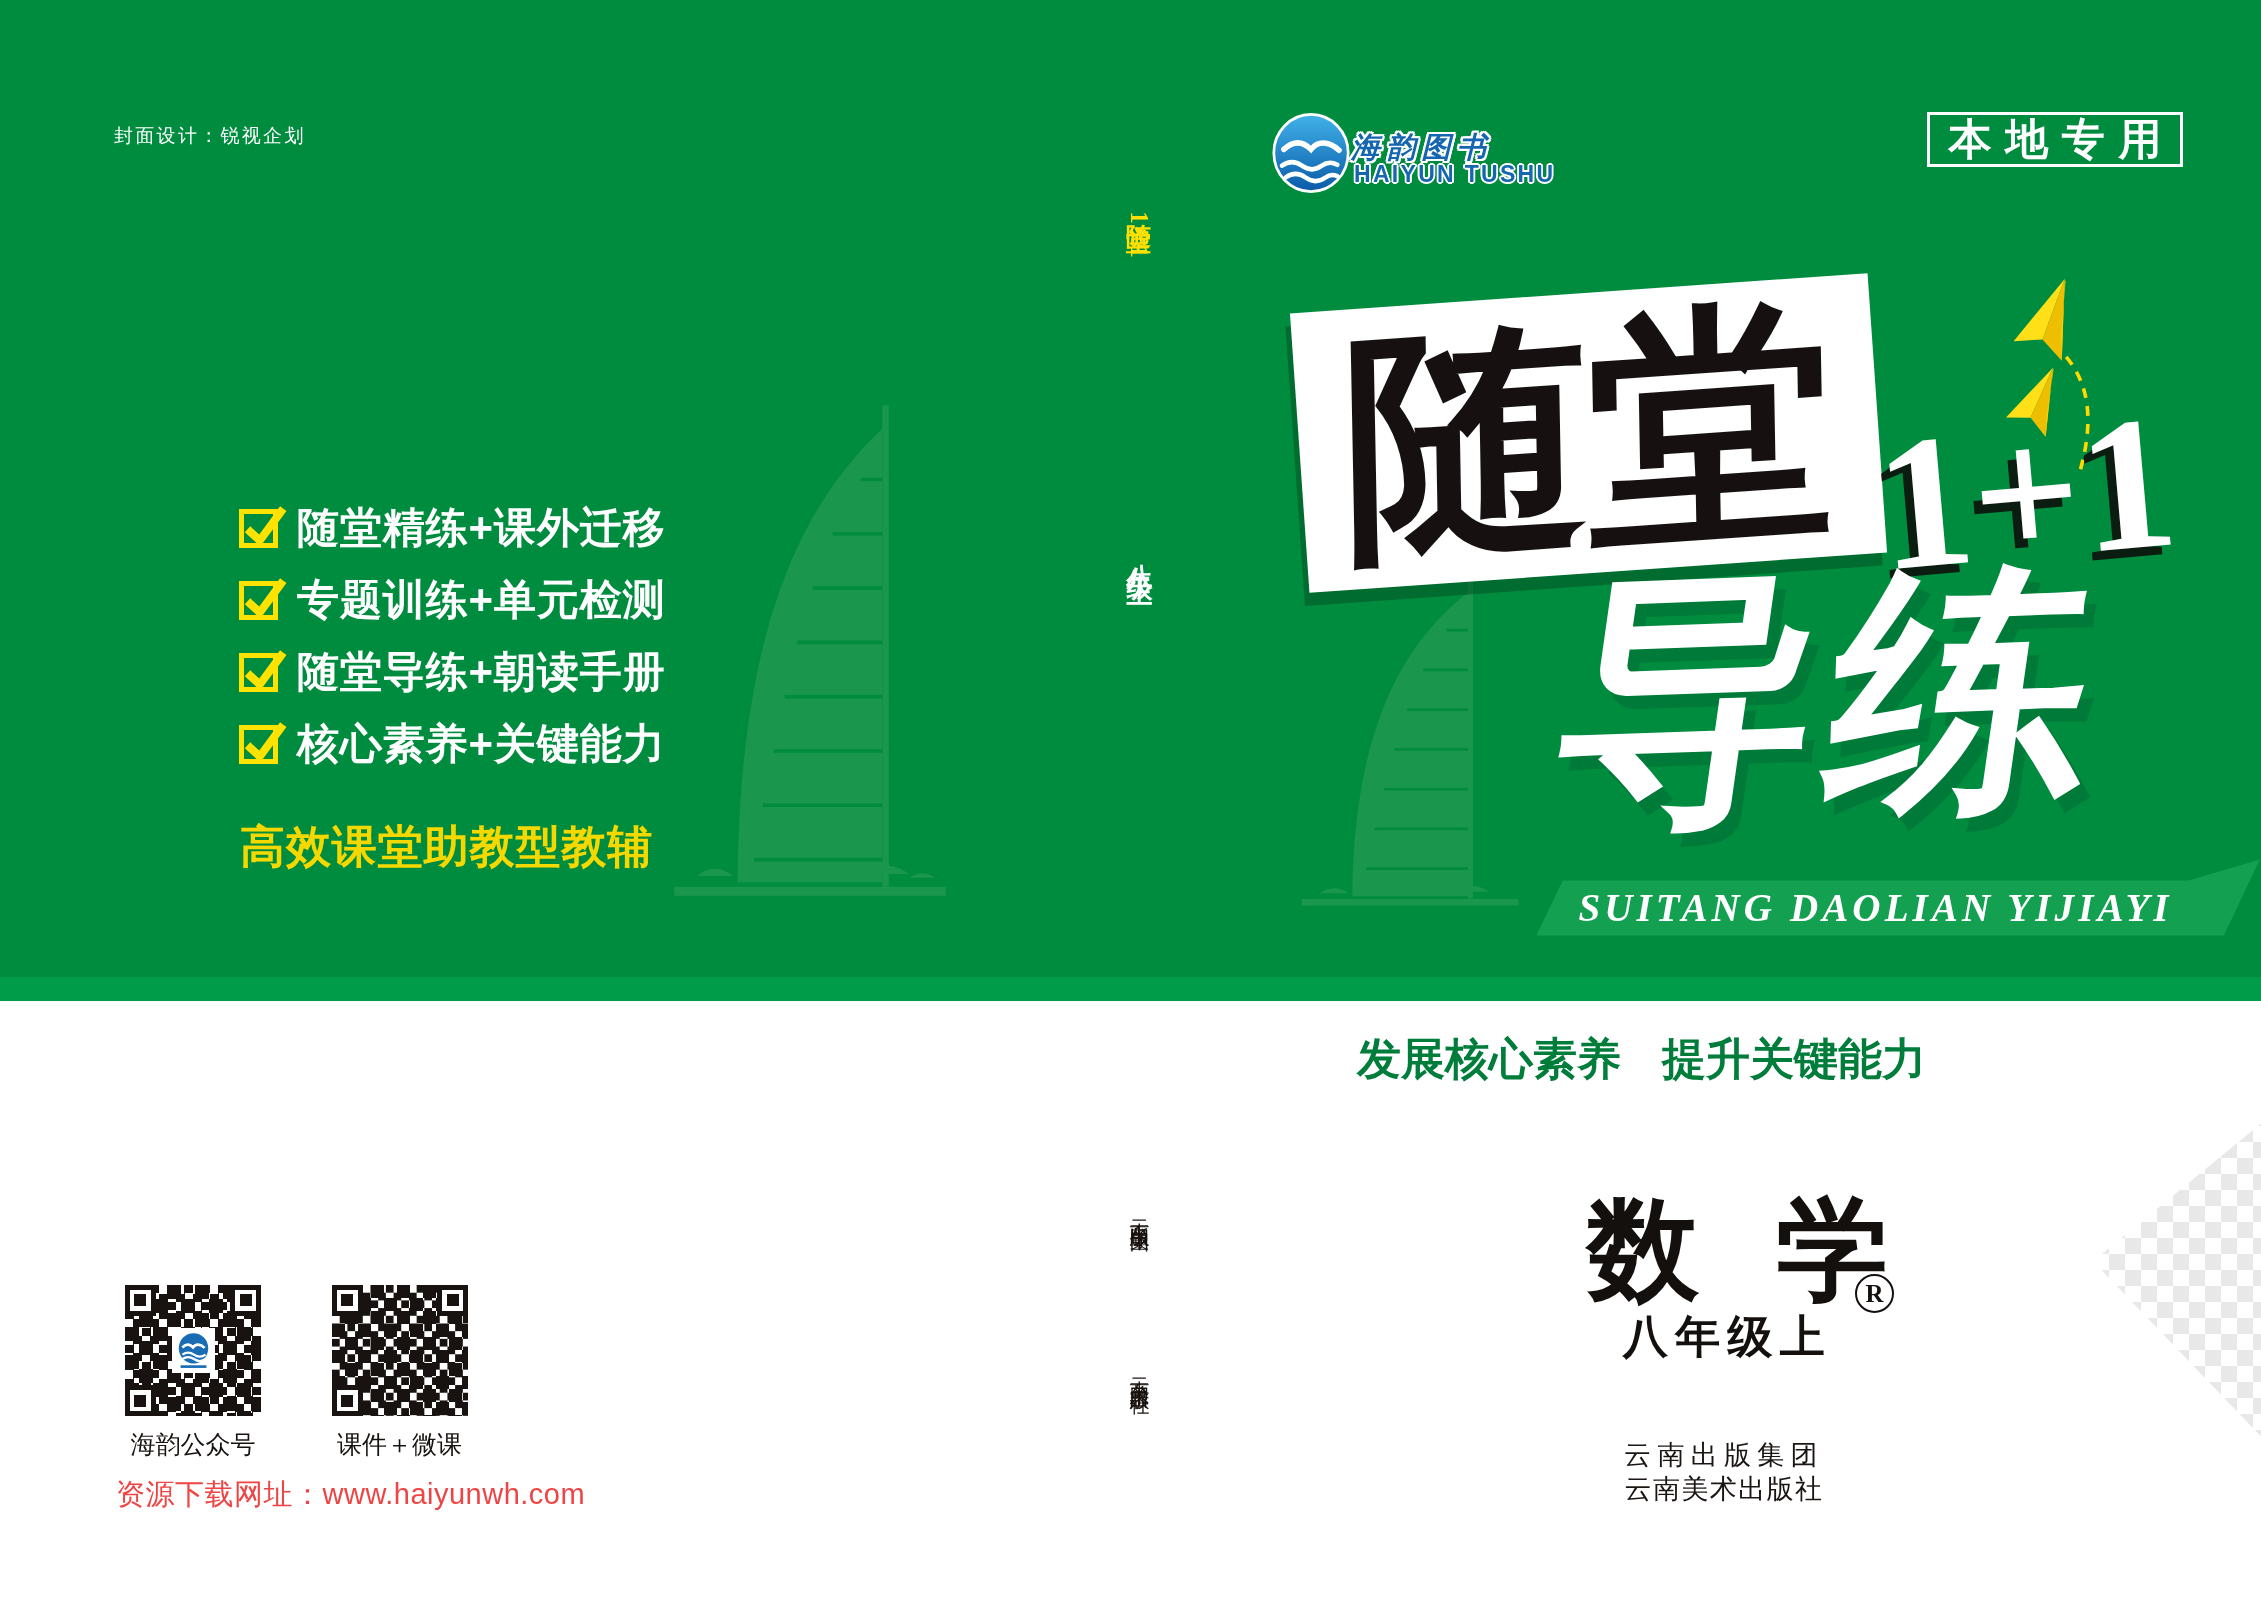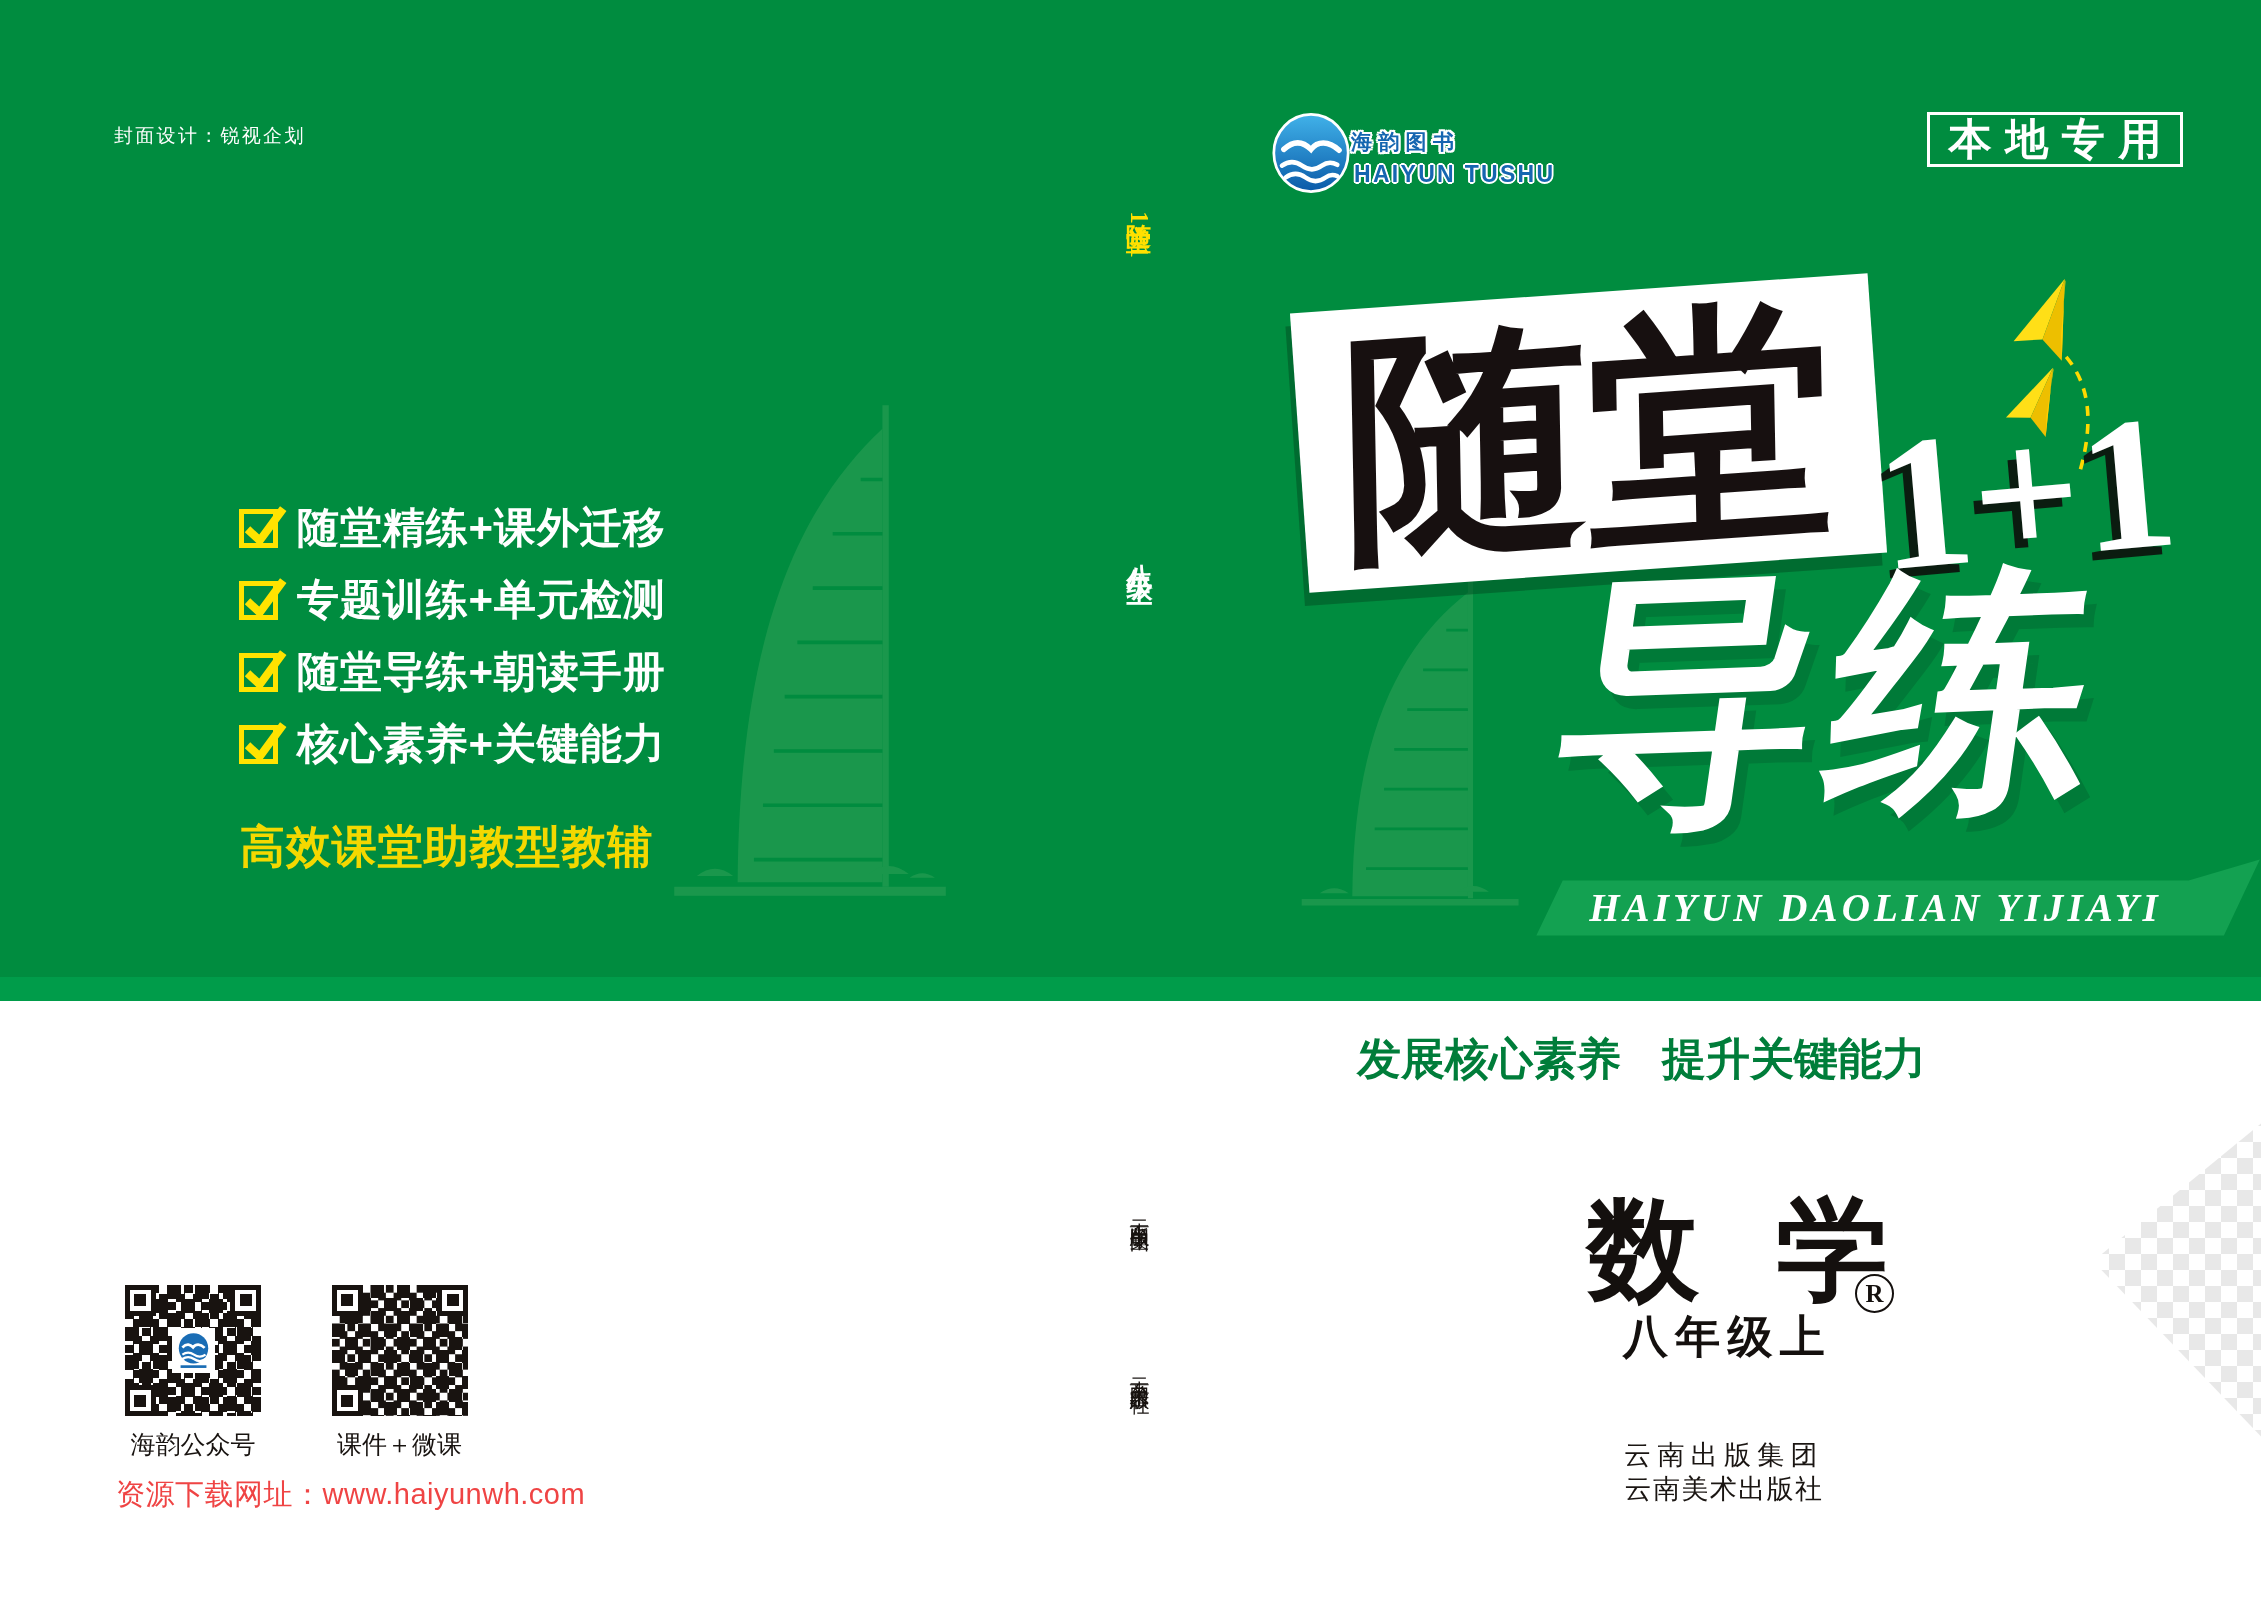--- a/index.html
+++ b/index.html
@@ -38,22 +38,22 @@
   .spine-series{position:absolute;left:1126px;top:204px;writing-mode:vertical-rl;
                 color:#ffe000;font-weight:bold;font-size:25px;line-height:1;letter-spacing:3.6px;}
   .spine-series .cn{text-orientation:upright;}
   .spine-series .num{text-orientation:sideways;font-family:"Liberation Serif",serif;}
   .spine-grade{position:absolute;left:1127px;top:543px;writing-mode:vertical-rl;text-orientation:upright;
                color:#ffffff;font-weight:bold;font-size:26px;line-height:1;letter-spacing:5.4px;}
   .spine-pub{position:absolute;writing-mode:vertical-rl;text-orientation:upright;
              color:#17120f;font-size:20px;line-height:1;letter-spacing:2.7px;}
   
   .logo-mark{position:absolute;left:1272px;top:113px;}
-  .logo-cn{position:absolute;left:1351px;top:128px;font-size:21px;font-weight:bold;color:#1566b0;letter-spacing:6.3px;white-space:nowrap;
-           text-shadow:-2.3px 0 0 #fff,2.3px 0 0 #fff,0 -2.3px 0 #fff,0 2.3px 0 #fff,-1.8px -1.8px 0 #fff,1.8px 1.8px 0 #fff,-1.8px 1.8px 0 #fff,1.8px -1.8px 0 #fff;}
+  .logo-cn{position:absolute;left:1351px;top:128px;font-size:29px;font-weight:bold;color:#1566b0;letter-spacing:6.3px;white-space:nowrap;
+           text-shadow:-2.3px 0 0 #fff,2.3px 0 0 #fff,0 -2.3px 0 #fff,0 2.3px 0 #fff,-1.8px -1.8px 0 #fff,1.8px 1.8px 0 #fff,-1.8px 1.8px 0 #fff,1.8px -1.8px 0 #fff;font-style:italic;}
   .logo-en{position:absolute;left:1354px;top:161px;font-size:23px;font-weight:bold;color:#1566b0;letter-spacing:2.3px;white-space:nowrap;
            text-shadow:-1.8px 0 0 #fff,1.8px 0 0 #fff,0 -1.8px 0 #fff,0 1.8px 0 #fff,-1.4px -1.4px 0 #fff,1.4px 1.4px 0 #fff,-1.4px 1.4px 0 #fff,1.4px -1.4px 0 #fff;}
   .badge{position:absolute;left:1927px;top:112px;width:256px;height:55px;border:3.6px solid #ffffff;
          box-sizing:border-box;display:flex;align-items:center;justify-content:center;}
   .badge-text{font-family:"Liberation Serif",serif;font-weight:bold;font-size:43px;color:#ffffff;
               letter-spacing:13.6px;padding-left:13.6px;white-space:nowrap;}
   
   .plaque{position:absolute;left:1299px;top:293px;width:579px;height:280px;background:#ffffff;
           transform:rotate(-4deg);box-shadow:-5.4px 12.7px 0 rgba(0,82,36,0.55);
           display:flex;align-items:center;justify-content:center;}
@@ -224,21 +224,21 @@
     <path d="M208,190 C258,250 272,330 236,452" stroke="#ffd900" stroke-width="8" fill="none" stroke-dasharray="22 18"></path>
   </svg>
 
   <div class="plaque">
     <span class="plaque-text">随堂</span>
   </div>
   <div class="one-plus-one">1+1</div>
   <div class="daolian">导练</div>
 
   <div class="banner">
-    <div class="banner-text">HAIYUN DAOLIAN YIJIAYI</div>
+    <div class="banner-text">SUITANG DAOLIAN YIJIAYI</div>
   </div>
 
   <div class="tagline">
     <span class="t1">发展核心素养</span><span class="t2">提升关键能力</span>
   </div>
 
   <div class="subject">数 学</div>
   <div class="reg-mark">R</div>
   <div class="grade-front">八年级上</div>
 

